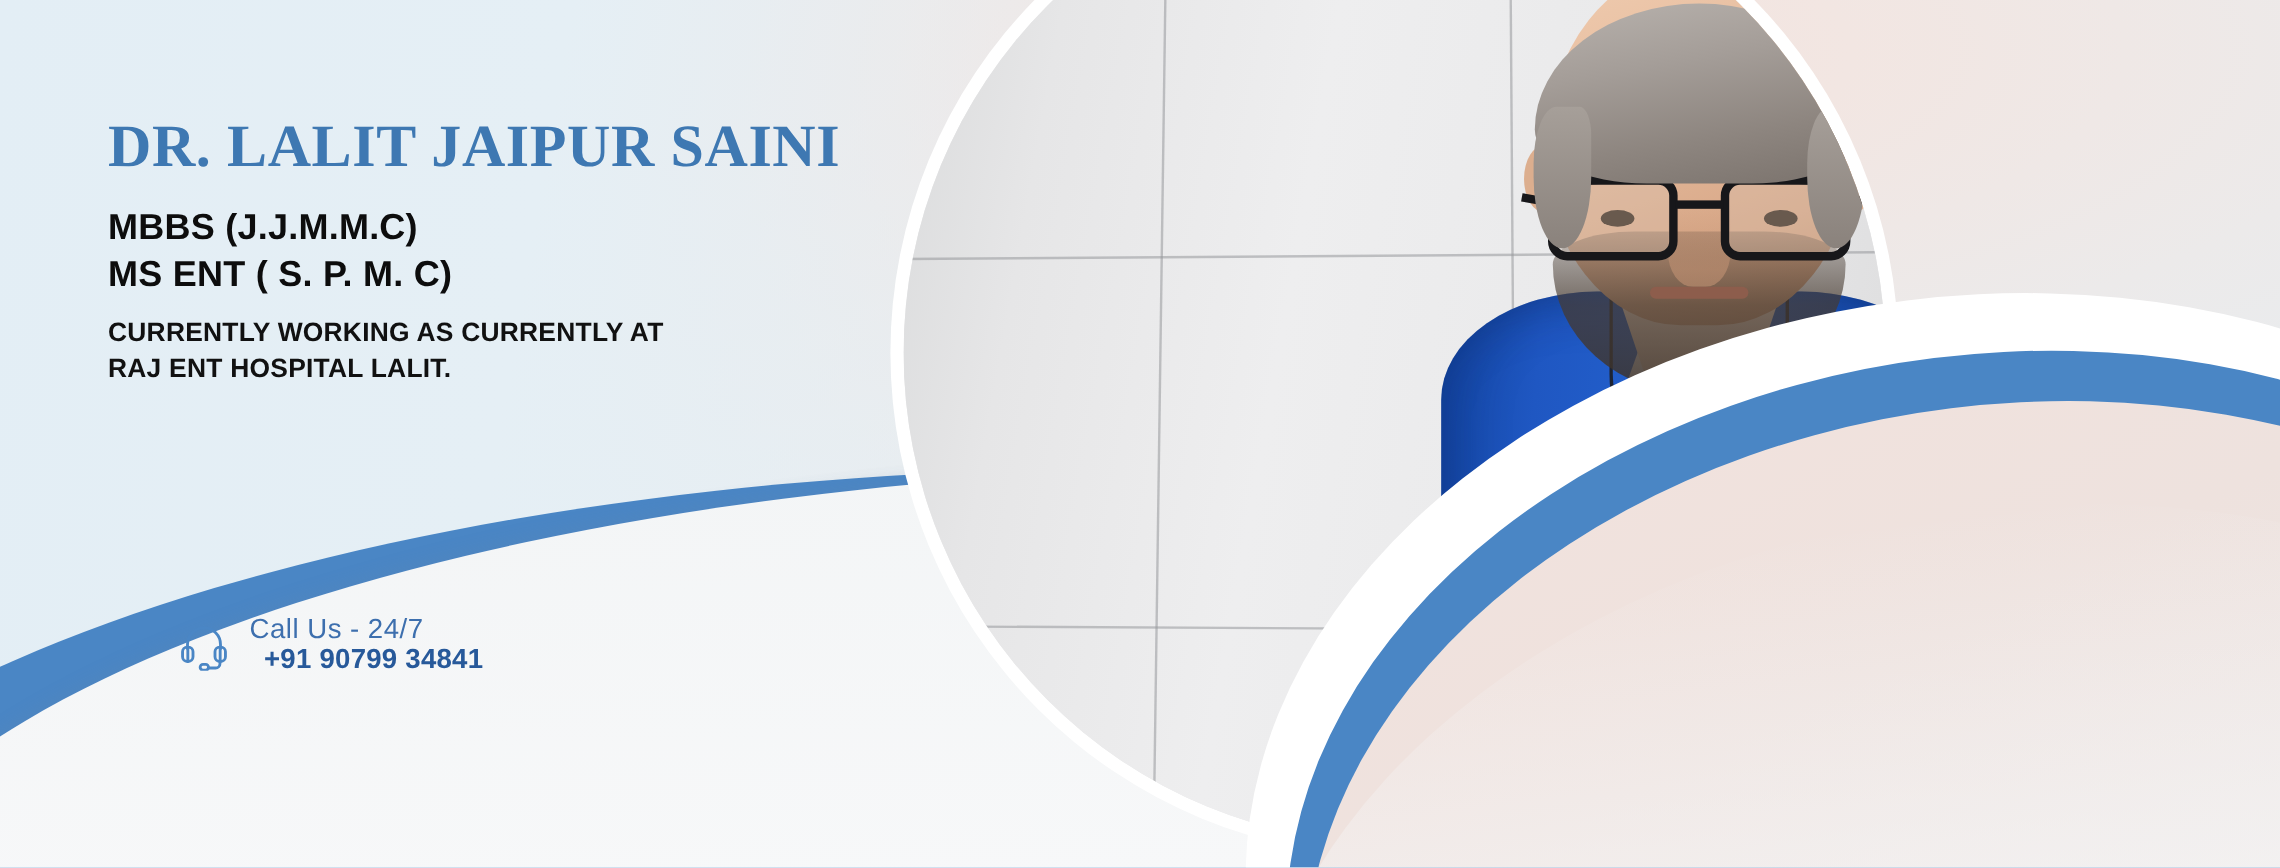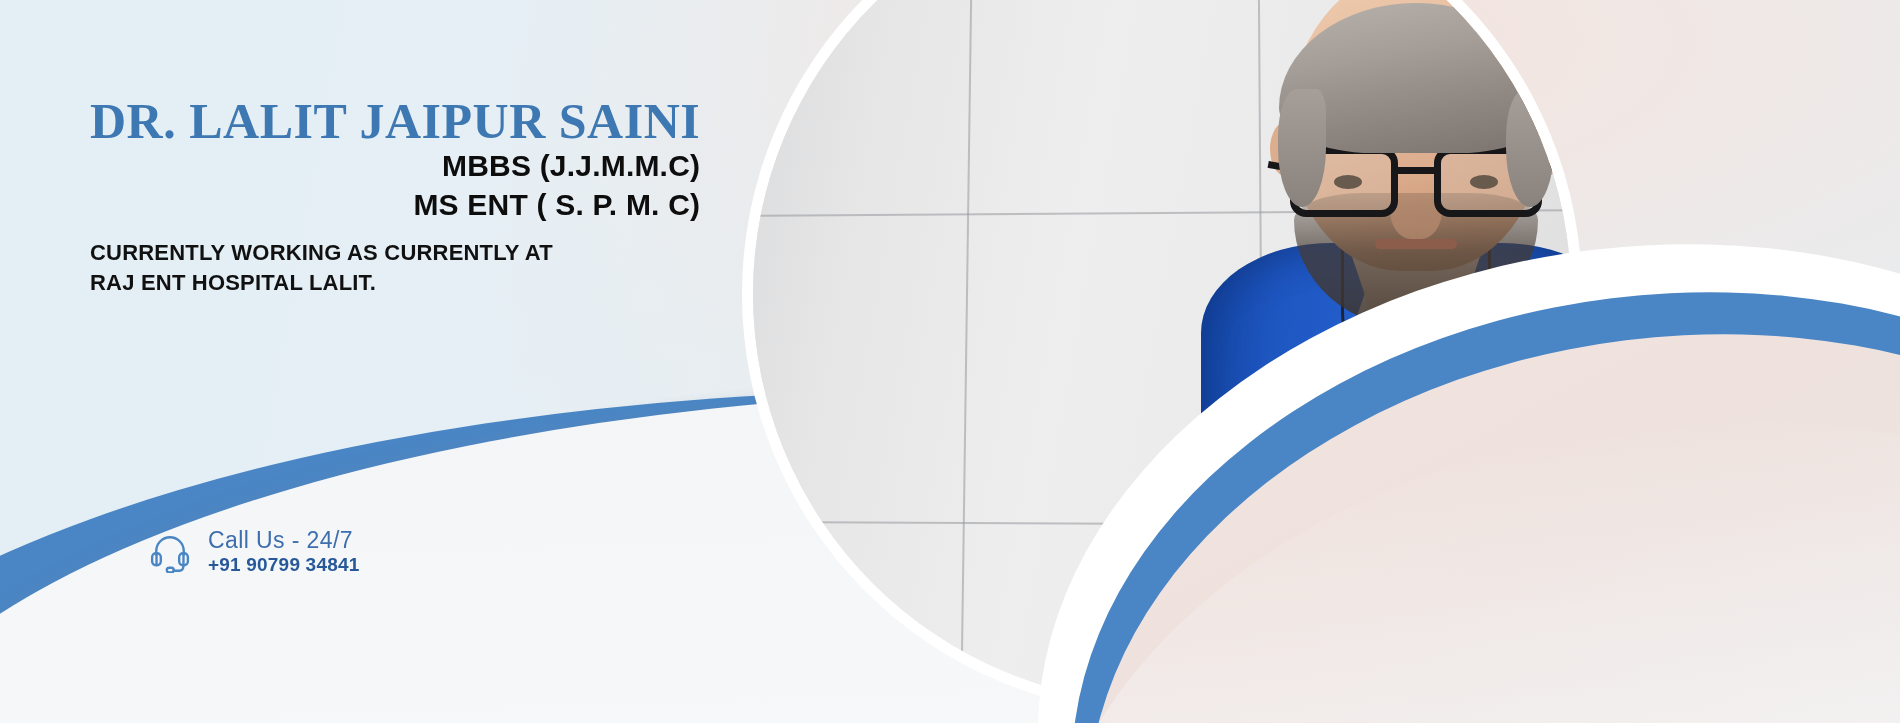--- a/index.html
+++ b/index.html
@@ -402,21 +402,21 @@
     margin: 0;
     font-family: "Liberation Serif", serif;
     font-weight: 700;
     font-size: 50px;
     letter-spacing: 0.5px;
     color: #3e78b2;
     line-height: 1.0;
     white-space: nowrap;
   }
   .degrees {
-    text-align: right;
+    margin-top: 24px;
   }
   .degree-line {
     font-family: "Liberation Sans", sans-serif;
     font-weight: 700;
     font-size: 30px;
     letter-spacing: 0.2px;
     color: #0d0d0d;
     line-height: 1.30;
     white-space: nowrap;
   }
@@ -430,41 +430,42 @@
     letter-spacing: 0.2px;
     color: #111111;
     line-height: 1.36;
     white-space: nowrap;
   }
 
   
   .call-block {
     position: absolute;
     left: 148px;
-    bottom: 148px;
+    bottom: 160px;
     display: flex;
     align-items: center;
     gap: 16px;
     z-index: 25;
   }
   .headset-icon { display: block; }
   .call-text { display: flex; flex-direction: column; line-height: 1.12; }
   .call-label {
     font-family: "Liberation Sans", sans-serif;
     font-size: 23px;
     font-weight: 400;
     color: #3d6fae;
     letter-spacing: 0.4px;
   }
   .call-number {
     font-family: "Liberation Sans", sans-serif;
-    font-size: 19px;
+    font-size: 23px;
     font-weight: 700;
     color: #27599a;
     letter-spacing: 0.2px;
+    margin-left: 12px;
   }
 </style>
 </head>
 <body>
 
 <div class="banner">
 
   <div class="bg-base"></div>
   <div class="bg-left-tint"></div>
   <div class="bg-bottom-white"></div>

